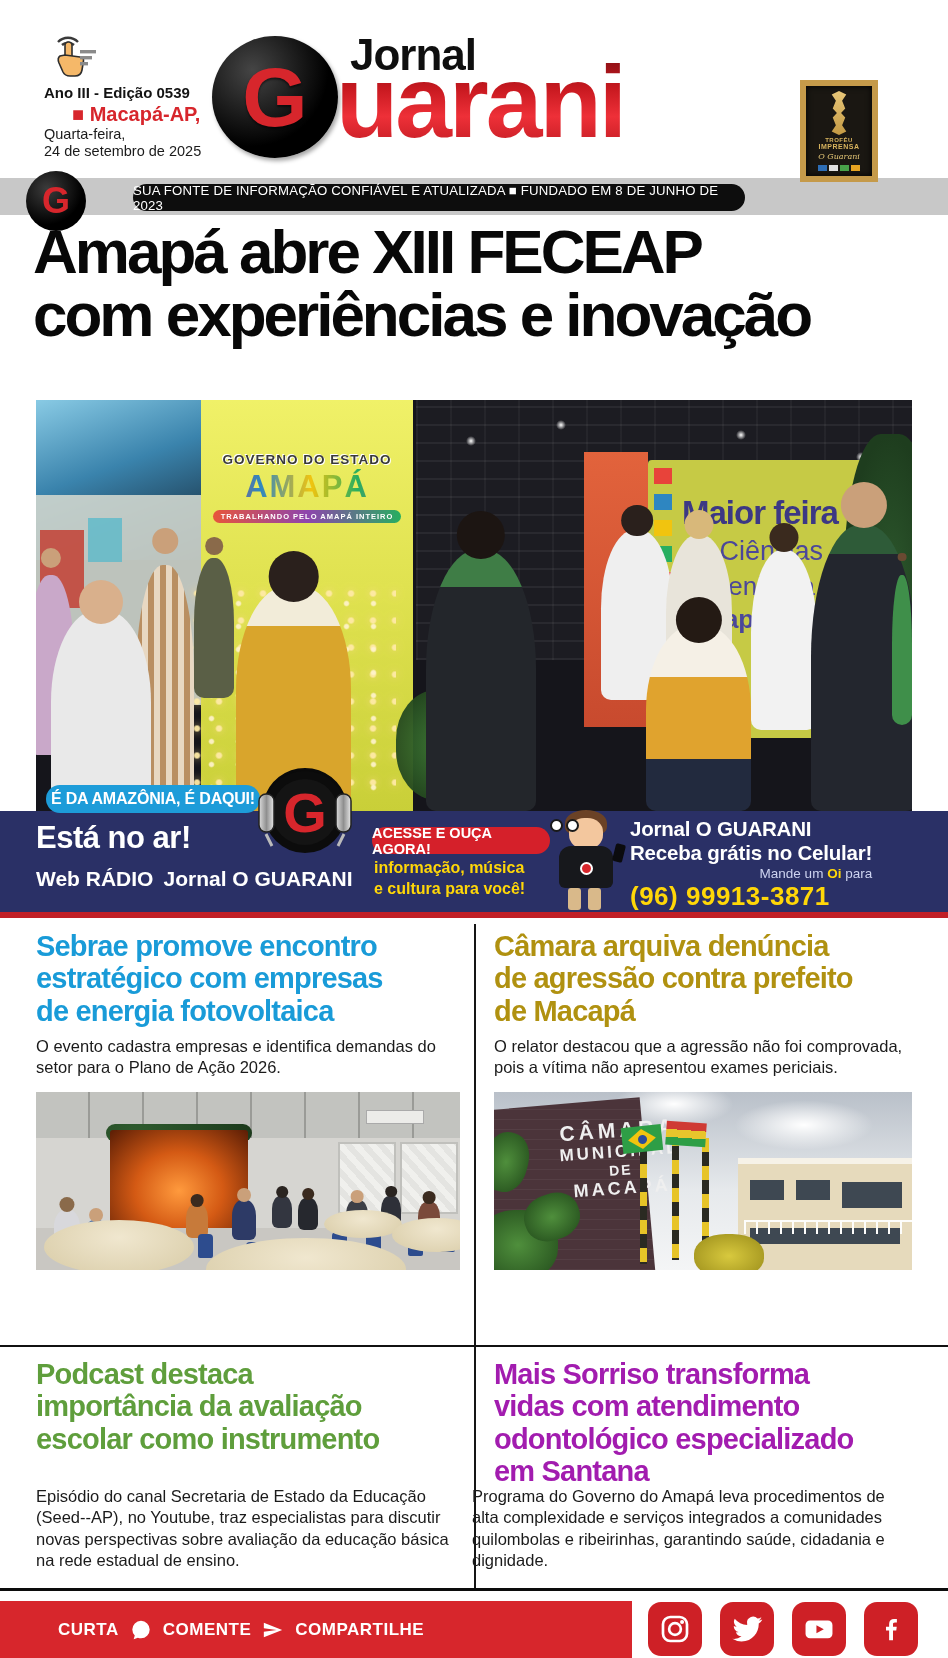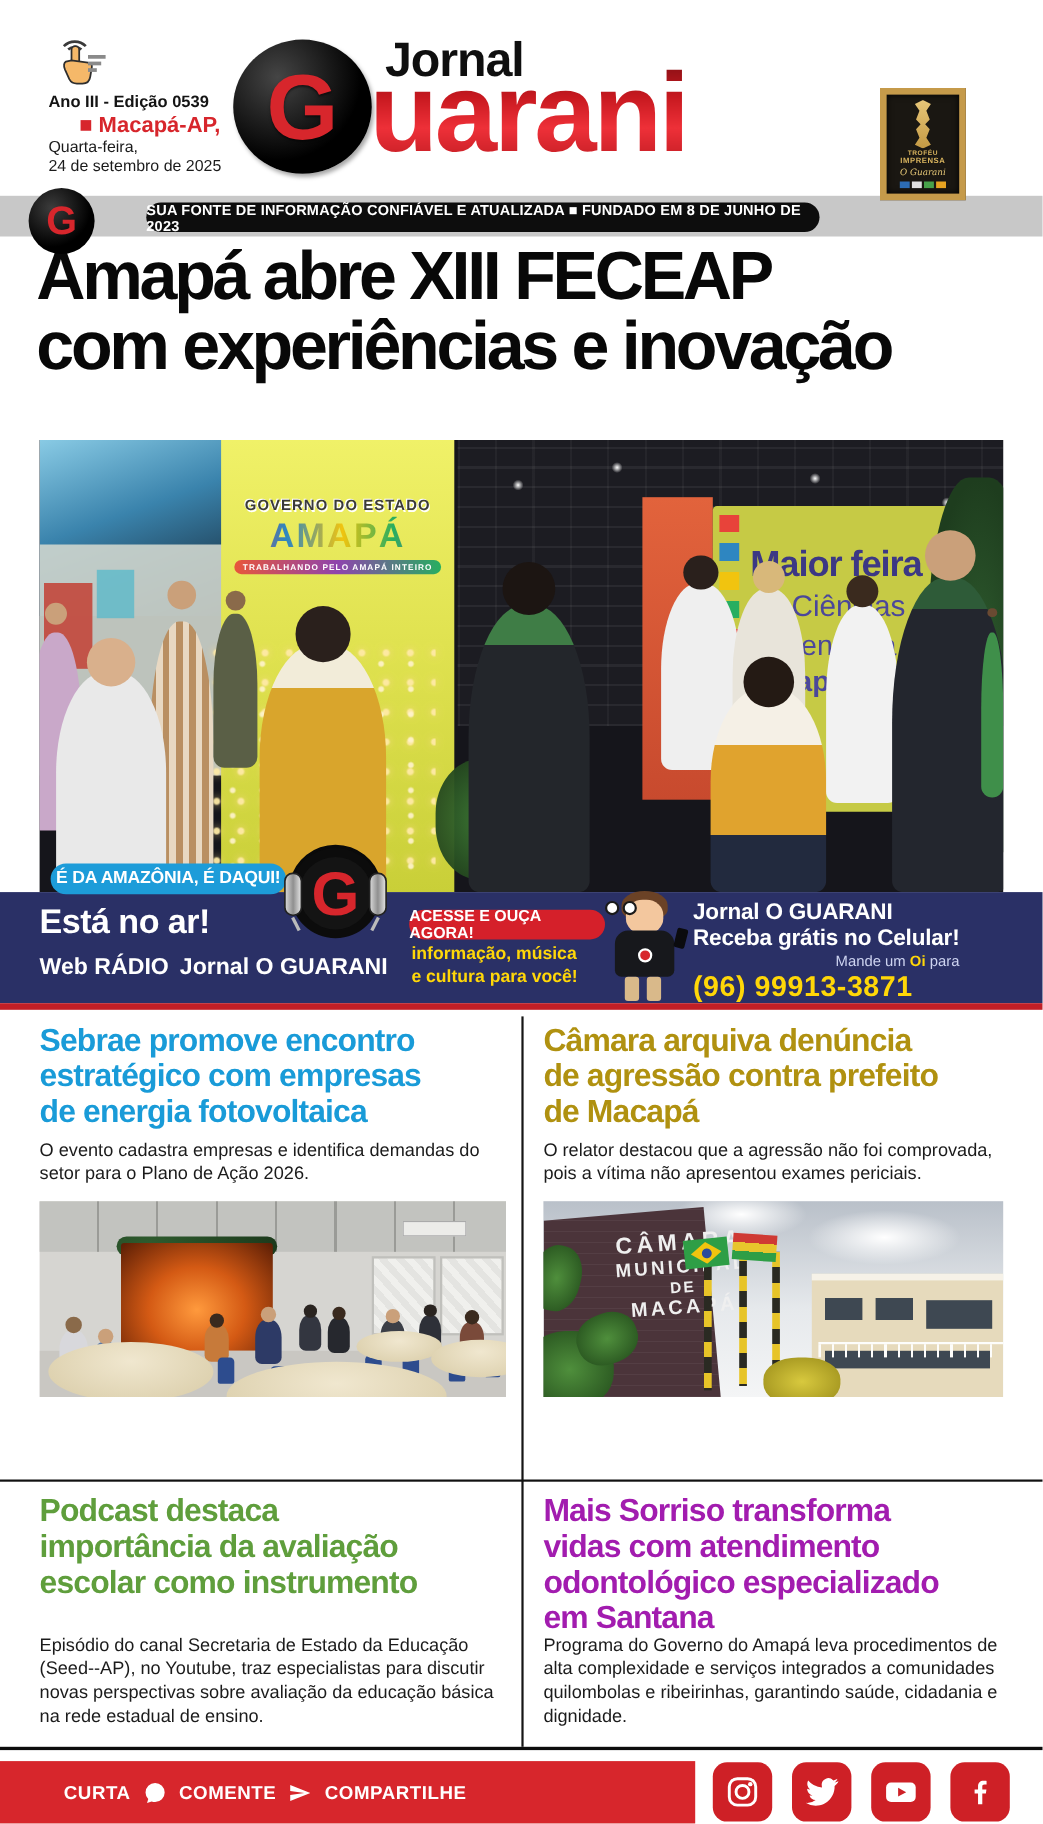--- a/index.html
+++ b/index.html
@@ -36,21 +36,21 @@
   .award-sponsors { display:flex; justify-content:center; gap:2px; margin-top:4px; }
   .award-sponsors i { width:9px; height:6px; display:block; }
 
   
   .grayband { left:0; top:178px; width:948px; height:37px; background:#c8c8c8; }
   .gbadge { left:26px; top:171px; width:60px; height:60px; border-radius:50%;
     background:radial-gradient(circle at 35% 30%, #3c3c3c, #000 62%);
     display:flex; align-items:center; justify-content:center; z-index:2; }
   .gbadge span { font-size:36px; font-weight:800; color:#d7262c; }
   .tagline { left:133px; top:184px; width:612px; height:27px; border-radius:14px; background:#0d0d0d;
-    color:#fff; font-size:13.2px; font-weight:700; display:flex; align-items:center; justify-content:center;
+    color:#fff; font-size:13.2px; font-weight:400; display:flex; align-items:center; justify-content:center;
     letter-spacing:.2px; z-index:2; }
 
   
   .headline { left:33px; top:220px; width:900px; font-size:62px; font-weight:800; color:#080808;
     letter-spacing:-3px; line-height:1.02; }
   .subhead { left:36px; top:351px; width:900px; font-size:19.5px; font-weight:700; color:#0d0d0d;
     line-height:1.1; letter-spacing:-.3px; }
 
   
   .mainphoto { left:36px; top:400px; width:876px; height:411px; background:#15151b; overflow:hidden; }
@@ -133,21 +133,21 @@
   .h-blue { color:#199bd8; } .h-gold { color:#b09110; } .h-green { color:#5f9e3c; } .h-orange { color:#a21caf; }
   .art-h { font-size:29px; font-weight:800; line-height:1.12; letter-spacing:-.8px; }
   .art-h.r1l { left:36px; top:930px; width:436px; }
   .art-h.r1r { left:494px; top:930px; width:430px; }
   .art-h.r2l { left:36px; top:1358px; width:436px; }
   .art-h.r2r { left:494px; top:1358px; width:430px; }
   .art-s { font-size:16.5px; color:#1b1b1b; line-height:1.3; }
   .art-s.r1l { left:36px; top:1036px; width:424px; }
   .art-s.r1r { left:494px; top:1036px; width:412px; }
   .art-s.r2l { left:36px; top:1486px; width:424px; }
-  .art-s.r2r { left:494px; top:1486px; width:420px; }
+  .art-s.r2r { left:472px; top:1486px; width:420px; }
   .vdiv { left:474px; top:924px; width:2px; height:664px; background:#151515; }
   .hdiv { left:0; top:1345px; width:948px; height:2px; background:#111; }
 
   
   .ph-sebrae { left:36px; top:1092px; width:424px; height:178px; background:#d6d5d1; overflow:hidden; }
   .sb-ceil { position:absolute; left:0; top:0; width:424px; height:46px; background:#c2c3bf;
     background-image:repeating-linear-gradient(90deg, transparent 0 52px, #9a9b97 52px 54px); }
   .sb-ac { position:absolute; left:330px; top:18px; width:58px; height:14px; background:#ecece9; border:1px solid #aaa; }
   .sb-win { position:absolute; top:50px; width:58px; height:72px;
     background:repeating-linear-gradient(48deg, #e4e4e1 0 6px, #f0f0ed 6px 12px); border:2px solid #c0c0bc; }

